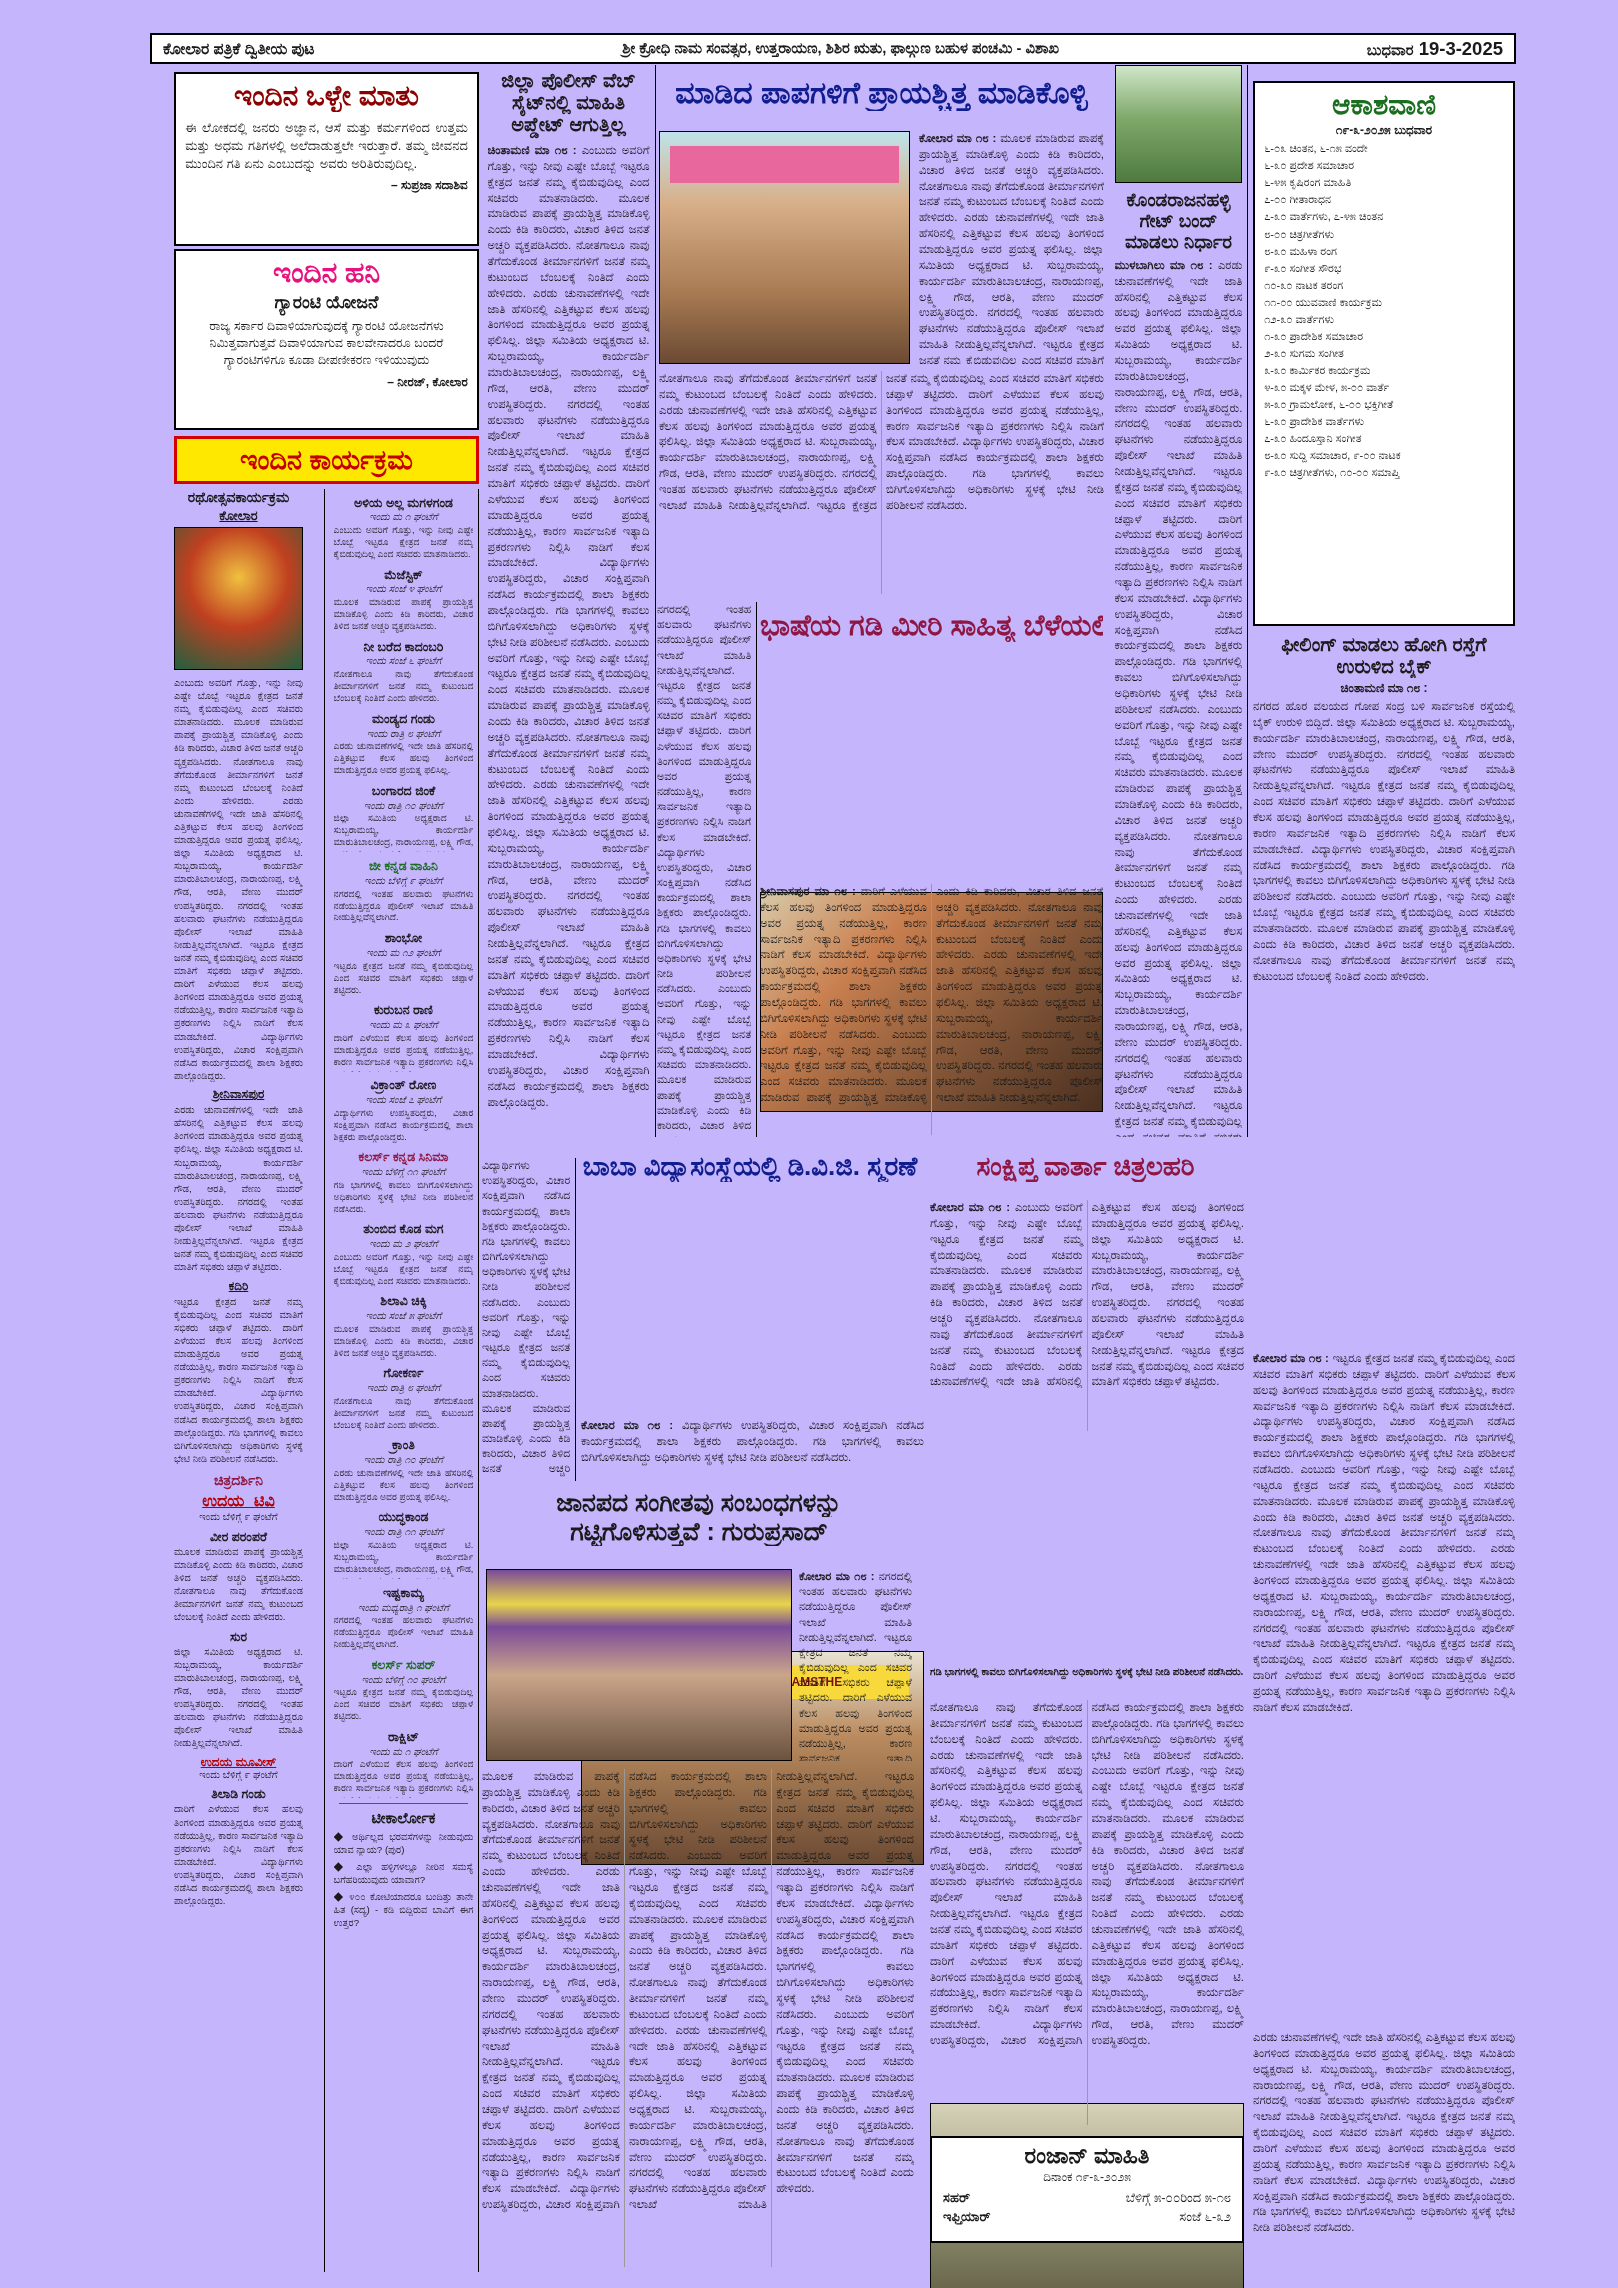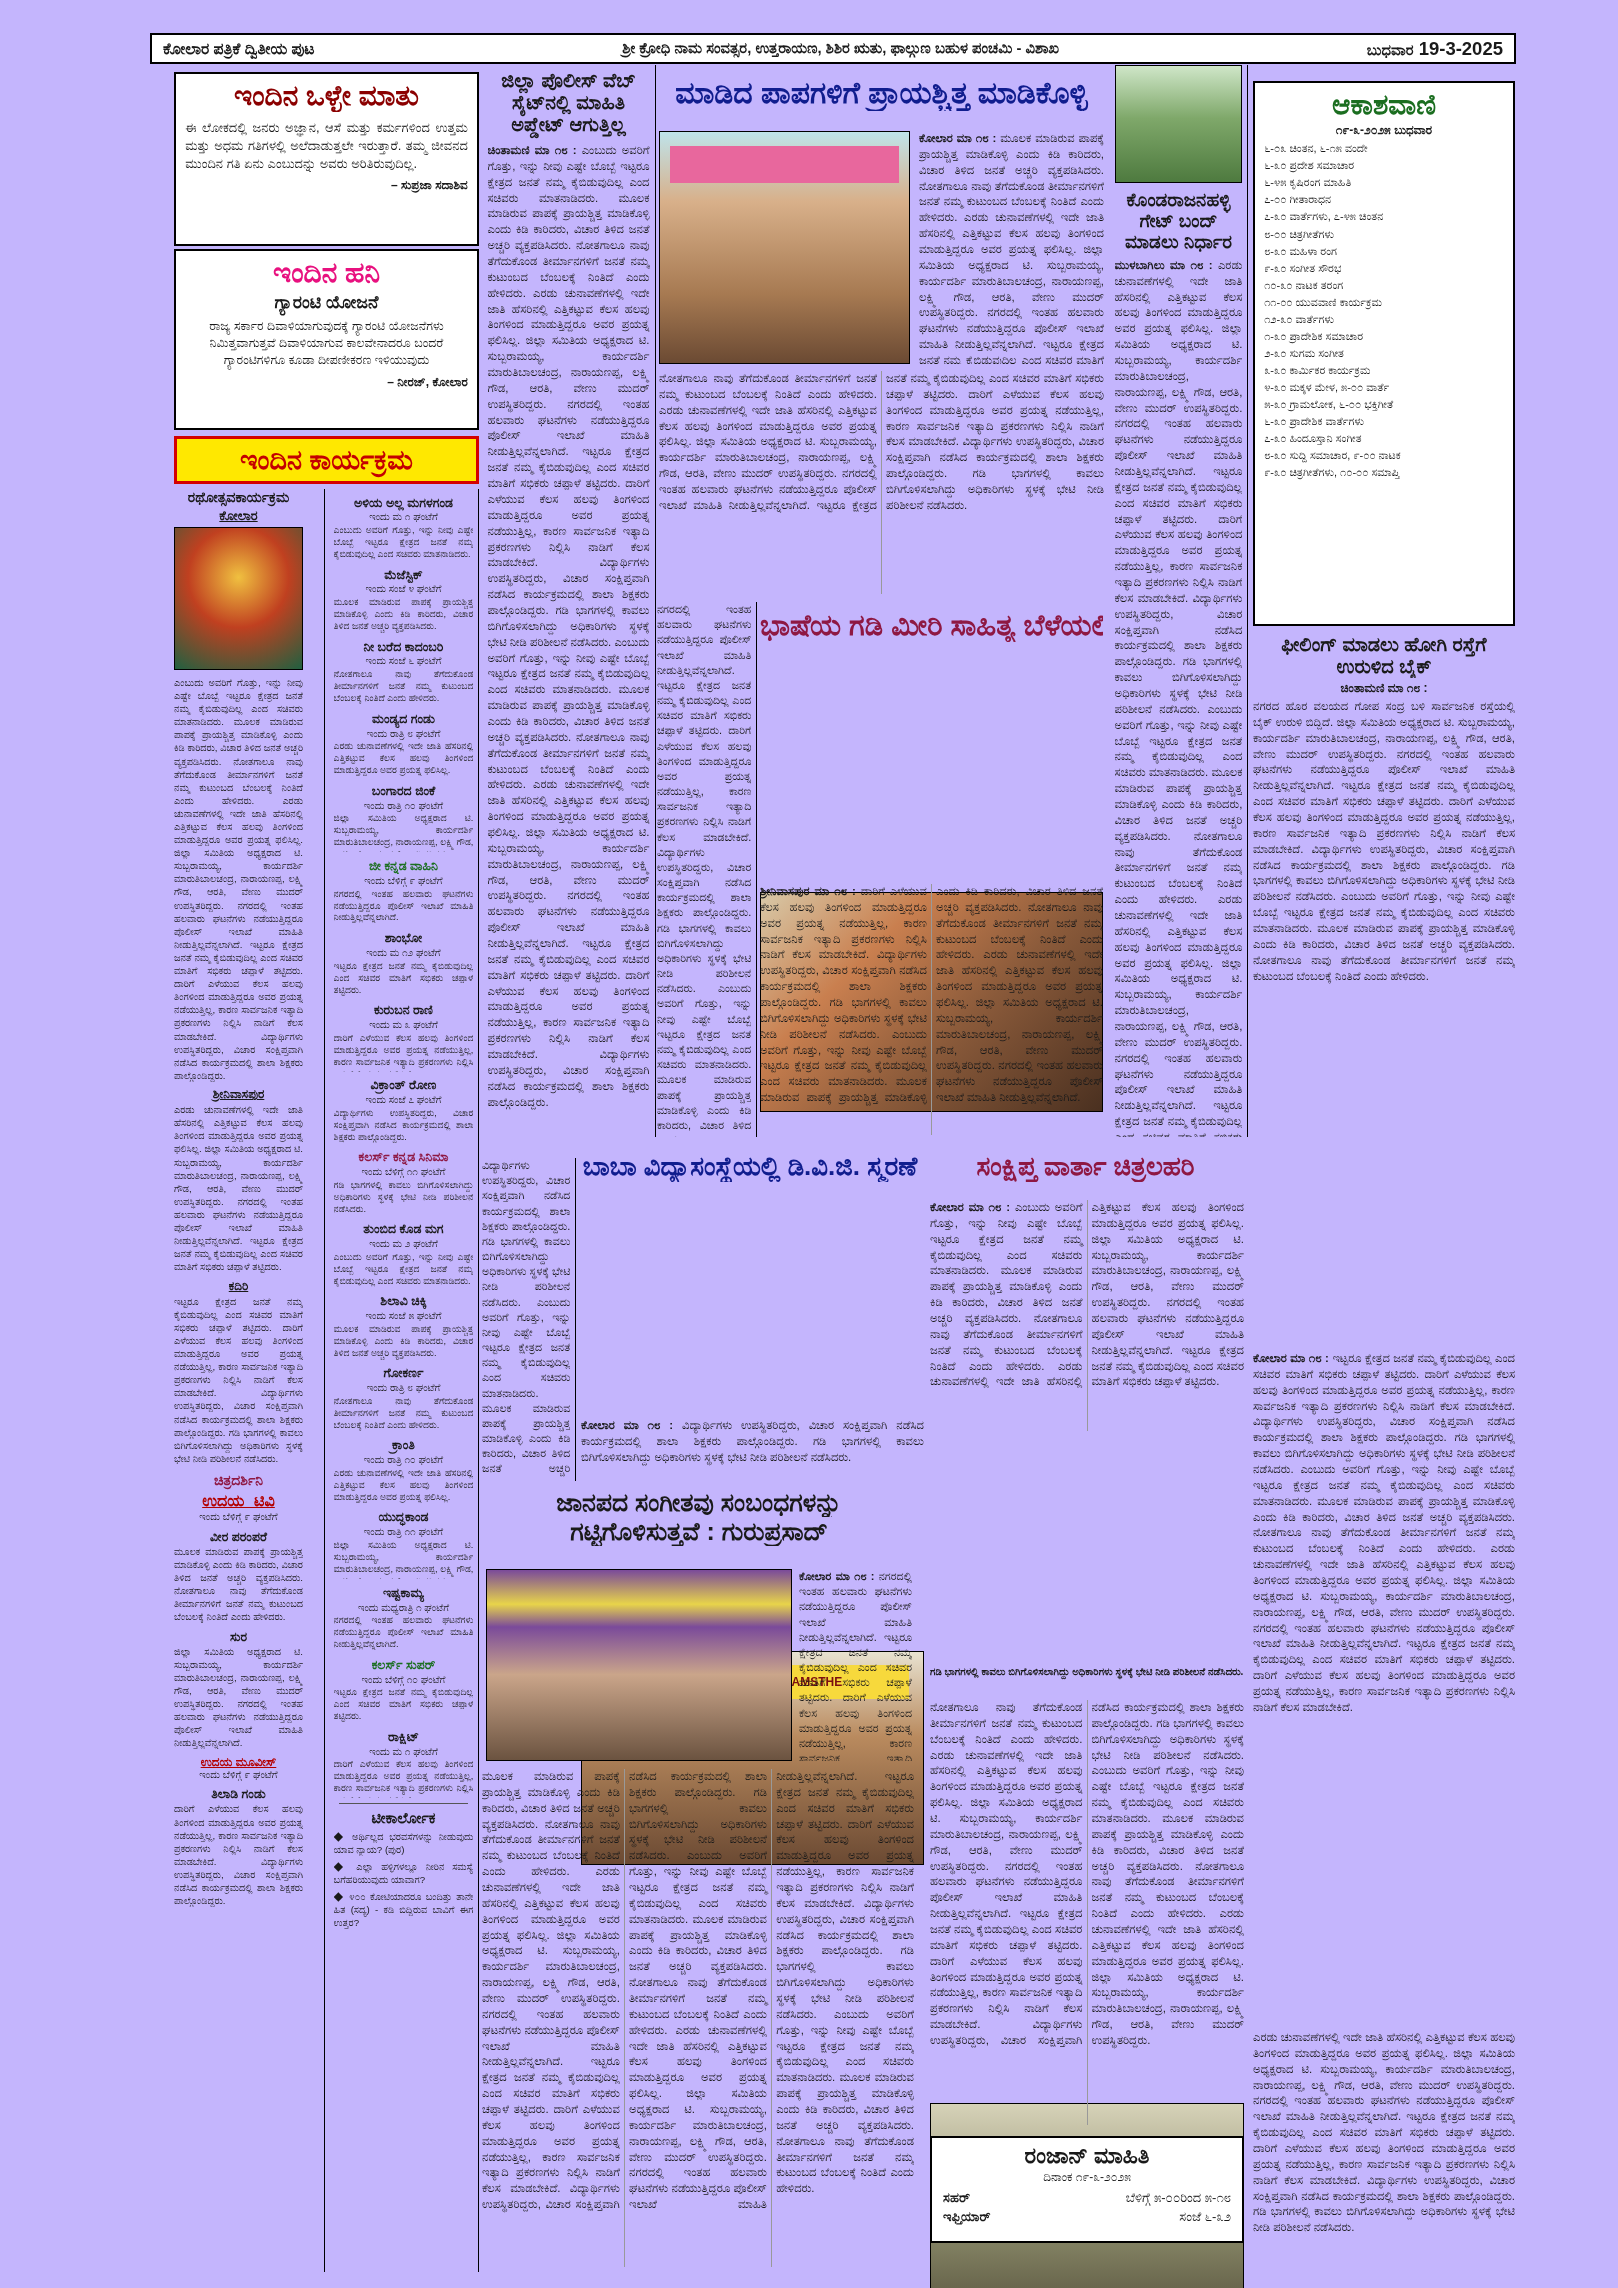--- a/index.html
+++ b/index.html
@@ -18,21 +18,21 @@
   .dateline{font-weight:bold;}
   .byline{text-align:right;font-weight:bold;font-size:12px;margin-top:5.5px;}
   .photo{box-sizing:border-box;border:1.8px solid #000;position:relative;overflow:hidden;}
   .banner-strip{position:absolute;top:6%;left:4%;right:4%;height:16%;
         display:flex;align-items:center;justify-content:center;color:#fff;
         font-weight:bold;font-size:10px;text-align:center;overflow:hidden;}
   h1,h2,h3,h4{margin:0;padding:0;font-weight:bold;}
   .hl{text-align:center;line-height:1.15;overflow:hidden;}
   .sep{border-top:0.9px solid #555;margin:4.6px 5.5px;}
   .tv-name{font-weight:bold;text-align:center;font-size:12.5px;margin-top:6.5px;line-height:1.2;}
-  .tv-time{text-align:center;font-size:10px;margin:0.9px 0 1.8px 0;}
+  .tv-time{text-align:center;font-size:10px;margin:0.9px 0 1.8px 0;font-style:italic;}
   .tv-cast{font-size:9.2px;line-height:1.3;text-align:justify;color:#222;overflow:hidden;max-height:39px;}
   .green{color:#1b6e20;}
   .maroon{color:#8e1843;}
   .navy{color:#101d8e;}
   .redu{color:#b30000;text-decoration:underline;}
   .pre{white-space:pre-line;}
 </style>
 </head>
 <body>
 

